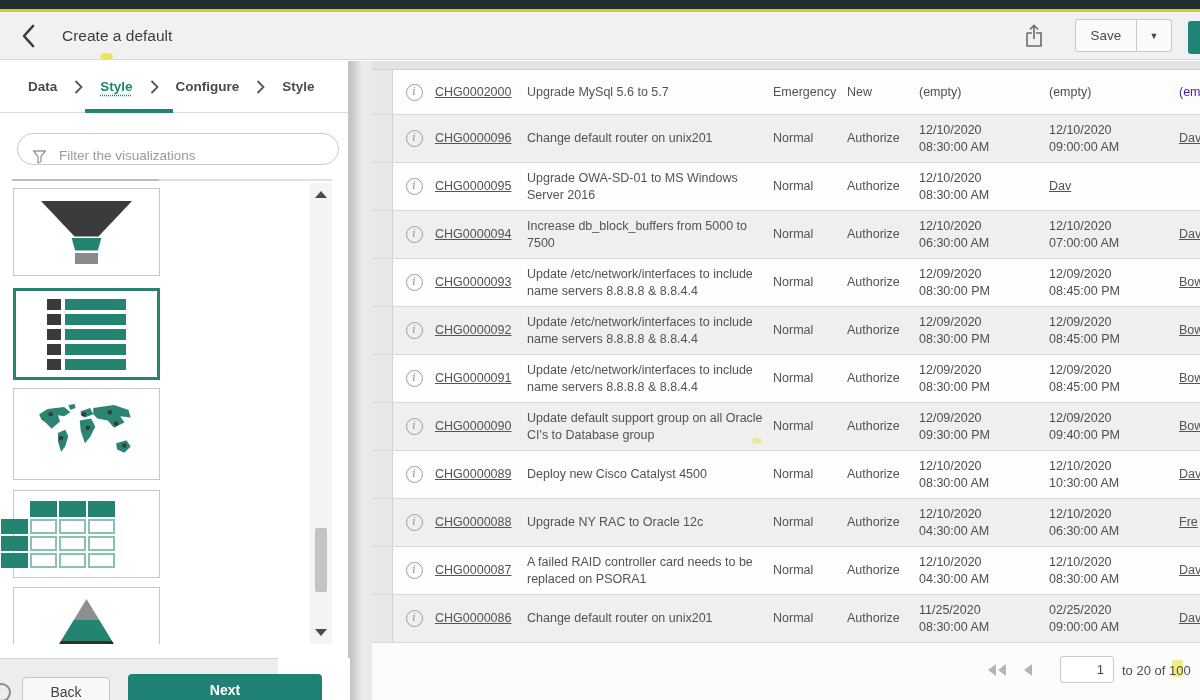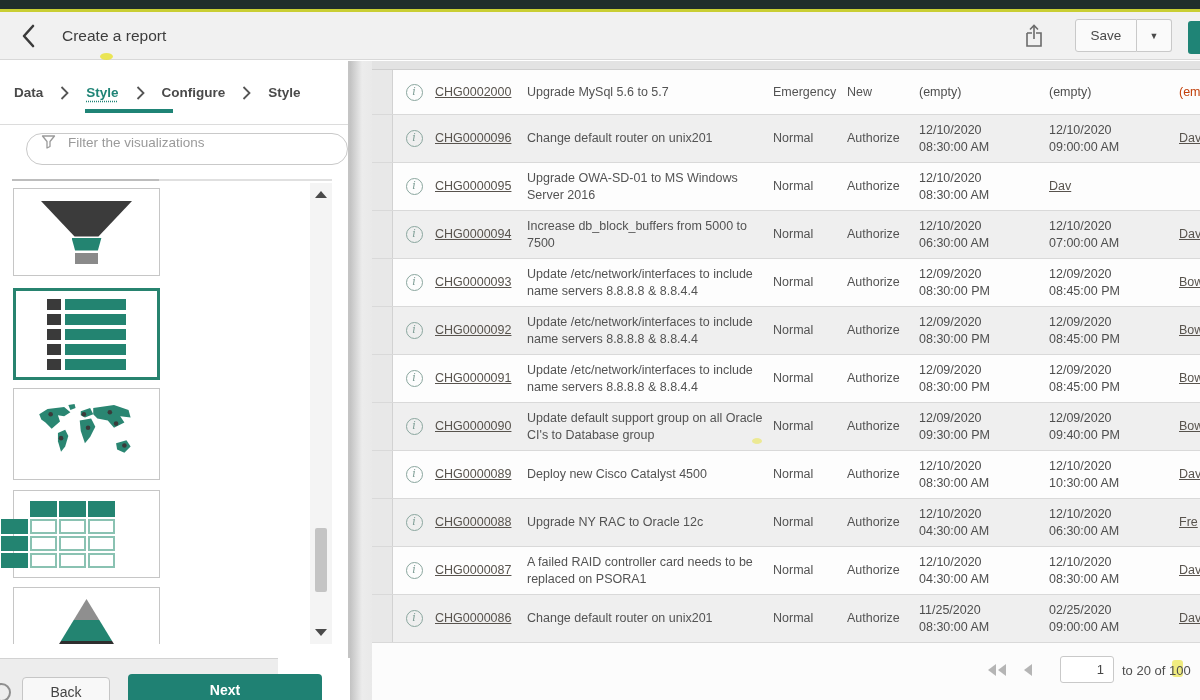--- a/index.html
+++ b/index.html
@@ -19,26 +19,26 @@
   .save-btn{width:60px;height:31px;background:#fafafa;border:1px solid #c9c9c9;border-radius:3px 0 0 3px;
             font-size:13.5px;color:#4a4a4a;display:flex;align-items:center;justify-content:center;cursor:pointer}
   .save-caret-btn{width:34px;height:31px;background:#fafafa;border:1px solid #c9c9c9;border-left:none;
             border-radius:0 3px 3px 0;display:flex;align-items:center;justify-content:center;cursor:pointer}
   .save-caret-btn span{font-size:9px;color:#4a4a4a}
   .run-frag{position:absolute;right:0;top:21px;width:12px;height:33px;background:#1f8476;border-radius:3px 0 0 3px}
 
   
   .panel{position:absolute;left:0;top:61px;width:350px;height:597px;background:#fff;
          border-right:2px solid #c4c4c4;box-sizing:border-box}
-  .steps{height:64px;border-bottom:1px solid #dcdcdc;display:flex;align-items:center;padding-left:14px;gap:17px;box-sizing:border-box}
+  .steps{height:52px;border-bottom:1px solid #dcdcdc;display:flex;align-items:center;padding-left:28px;gap:17px;box-sizing:border-box}
   .step{font-size:13.5px;font-weight:700;color:#4a4a4a;cursor:pointer;white-space:nowrap}
   .step.active{color:#1f8476;text-decoration:underline dotted;text-underline-offset:4px}
   .active-bar{position:absolute;left:85px;top:48px;width:88px;height:4px;background:#1f8476}
-  .filter{position:absolute;left:26px;top:72px;width:322px;height:32px;border:1.5px solid #c9c9c9;
-          border-radius:17px;display:flex;align-items:flex-start;box-sizing:border-box;background:#fff}
+  .filter{position:absolute;left:17px;top:72px;width:322px;height:32px;border:1.5px solid #c9c9c9;
+          border-radius:17px;display:flex;align-items:flex-end;box-sizing:border-box;background:#fff}
   .filter svg{margin:0 10px 0 14px}
   .filter input{flex:1;border:none;outline:none;background:transparent;font-family:inherit;
                 font-size:13.5px;color:#555}
   .filter input::placeholder{color:#9a9a9a;opacity:1}
   .scroll-topline{position:absolute;left:12px;top:118px;width:320px;height:2px;
                   background:linear-gradient(to right,#bdbdbd 0 46%,#e0e0e0 46%)}
   .vizlist{position:absolute;left:0;top:122px;width:350px;height:461px;overflow:hidden}
   .viz-card{position:absolute;left:13px;width:147px;box-sizing:border-box;background:#fff;
             border:1px solid #c6c6c6;display:flex;align-items:center;justify-content:center;cursor:pointer}
   .viz-card.selected{border:3px solid #27836f}
@@ -92,21 +92,21 @@
   .info-icon{width:17px;height:17px;border:1.5px solid #8aa69e;border-radius:50%;color:#7f9e96;
              font-size:11px;font-family:"DejaVu Serif",serif;font-style:italic;display:flex;align-items:center;
              justify-content:center;box-sizing:border-box;cursor:pointer}
   .c-chg{width:92px}
   .c-desc{width:246px;padding-right:10px;box-sizing:border-box}
   .c-pri{width:74px}
   .c-state{width:72px}
   .c-date{width:130px;padding-right:20px;box-sizing:border-box;color:#4e4e4e}
   .c-name{flex:1;overflow:hidden;white-space:nowrap}
   .link{color:#58534d;text-decoration:underline;cursor:pointer}
-  .link.plain{text-decoration:none;color:#c2410c;cursor:default}
+  .link.plain{text-decoration:none;color:#4c1d95;cursor:default}
   .bottom-area{position:absolute;left:372px;top:643px;width:828px;height:57px;background:#fcfcfc}
 
   
   .pg-btn{position:absolute;top:663px;cursor:pointer;display:flex}
   .pg-first{left:986px}.pg-prev{left:1022px}
   .pg-input{position:absolute;left:1060px;top:656px;width:54px;height:27px;border:1px solid #c9c9c9;border-radius:3px;
             text-align:right;padding-right:9px;font-size:13px;color:#474747;box-sizing:border-box;background:#fff;
             font-family:inherit;outline:none}
   .pg-label{position:absolute;left:1122px;top:663px;font-size:13px;color:#4f4f4f}
 
@@ -123,21 +123,21 @@
 
   <div class="bar-dark"></div>
   <div class="bar-yellow"></div>
 
   <div class="hdr">
     <div class="back-btn">
       <svg width="16" height="26" viewBox="0 0 16 26">
           <polyline points="13,3 4,13 13,23" fill="none" stroke="#3a3a3a" stroke-width="2.6" stroke-linecap="round" stroke-linejoin="round"></polyline>
         </svg>
     </div>
-    <div class="hdr-title">Create a report</div>
+    <div class="hdr-title">Create a default</div>
     <div class="hdr-spacer"></div>
     <div class="share-btn">
       <svg width="22" height="26" viewBox="0 0 22 26">
         <path d="M4,10 h5 m4,0 h5 v13 h-14 v-13" fill="none" stroke="#6b6b6b" stroke-width="1.6"></path>
         <line x1="11" y1="16" x2="11" y2="3" stroke="#6b6b6b" stroke-width="1.6"></line>
         <polyline points="7,6.5 11,2.5 15,6.5" fill="none" stroke="#6b6b6b" stroke-width="1.6"></polyline>
       </svg>
     </div>
     <div class="save-group">
       <div class="save-btn">Save</div>

